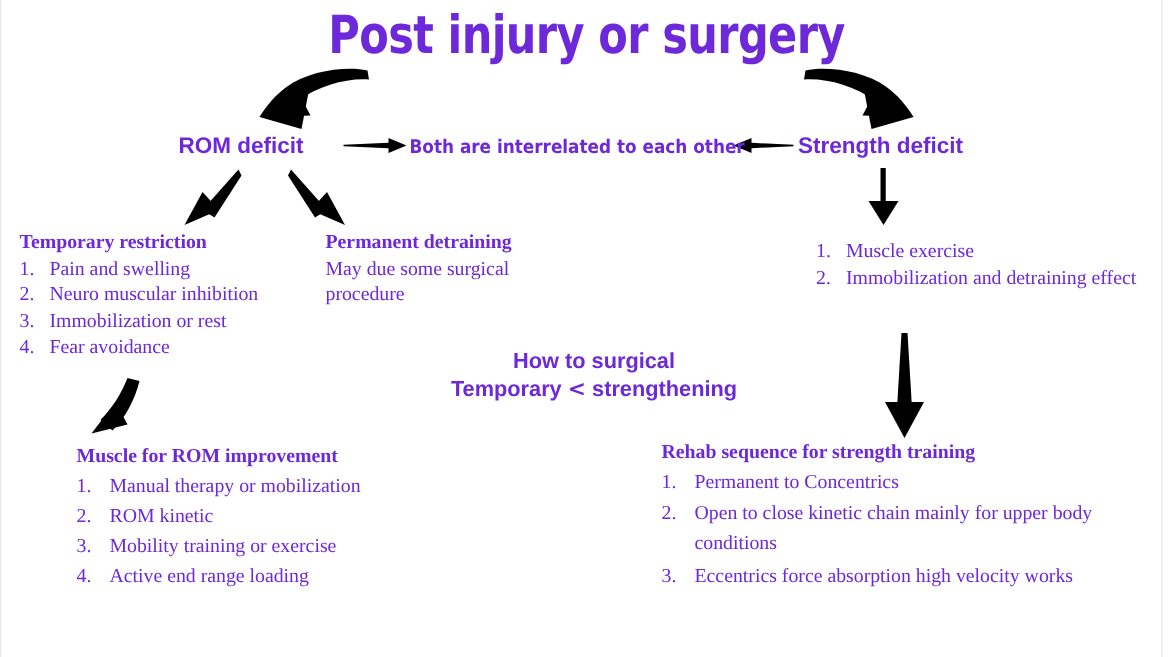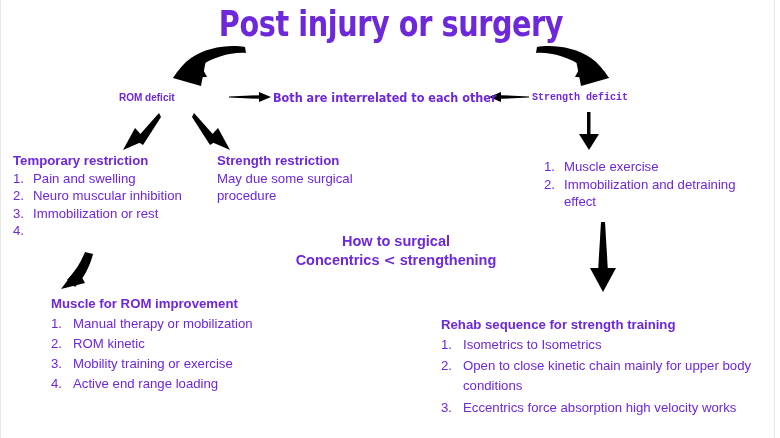--- a/index.html
+++ b/index.html
@@ -36,41 +36,41 @@
     letter-spacing: -0.5px;
     transform: scaleX(0.82);
     transform-origin: 50% 0;
     white-space: nowrap;
   }
 
   
   .node-label {
     font-family: "Liberation Sans", sans-serif;
     font-weight: bold;
-    font-size: 10px;
+    font-size: 15px;
     line-height: 18px;
     white-space: nowrap;
   }
   #rom-deficit { left: 118px; top: 89px; }
-  #strength-deficit { left: 531px; top: 89px; font-family: Liberation Mono, monospace; }
+  #strength-deficit { left: 531px; top: 89px; }
 
   #interrelated {
     left: 272px;
     top: 90px;
     font-family: "DejaVu Sans", sans-serif;
     font-weight: bold;
     font-size: 12.5px;
     line-height: 16px;
     transform: scaleX(0.9);
     transform-origin: 0 0;
     white-space: nowrap;
   }
 
   
-  .block { font-size: 13.2px; line-height: 17.5px; }
+  .block { font-size: 13.2px; line-height: 17.5px; font-family: Liberation Serif, serif; }
   .block .heading {
     font-weight: bold;
     white-space: nowrap;
   }
   .block ol {
     margin: 0;
     padding: 0;
     list-style: none;
   }
   .block ol li {
@@ -81,21 +81,21 @@
     width: 20px;
     flex: 0 0 20px;
   }
   .block ol li .txt { flex: 1 1 auto; }
   .block p { margin: 0; }
 
   #temporary-restriction { left: 12px; top: 152px; width: 200px; }
   #permanent-restriction { left: 216px; top: 152px; width: 170px; }
   #muscle-block { left: 543px; top: 158px; width: 220px; }
   #rom-options { left: 50px; top: 295px; width: 330px; }
-  #rehab-sequence { left: 440px; top: 316px; width: 330px; }
+  #rehab-sequence { left: 440px; top: 292px; width: 330px; }
 
   #rom-options .heading, #rehab-sequence .heading { margin-bottom: 1px; }
   #rom-options ol li, #rehab-sequence ol li { line-height: 20px; }
   #rom-options ol li .num, #rehab-sequence ol li .num {
     width: 22px; flex: 0 0 22px;
   }
   #rehab-sequence ol li { margin-bottom: 1.5px; }
 
   
   #how-to-improve {
@@ -187,46 +187,47 @@
       <li>
         <span class="num">2.</span>
         <span class="txt">Neuro muscular inhibition</span>
       </li>
       <li>
         <span class="num">3.</span>
         <span class="txt">Immobilization or rest</span>
       </li>
       <li>
         <span class="num">4.</span>
+        <span class="txt">Fear avoidance</span>
       </li>
     </ol>
   </div>
 
   <div id="permanent-restriction" class="abs block">
-    <div class="heading">Strength restriction</div>
+    <div class="heading">Permanent detraining</div>
     <p>May due some surgical procedure</p>
   </div>
 
   <div id="muscle-block" class="abs block">
     <ol>
       <li>
         <span class="num">1.</span>
         <span class="txt">Muscle exercise</span>
       </li>
       <li>
         <span class="num">2.</span>
         <span class="txt">Immobilization and detraining effect</span>
       </li>
     </ol>
   </div>
 
   <div id="how-to-improve" class="abs">
     <div>How to surgical</div>
     <div>
-      <span>Concentrics</span>
+      <span>Temporary</span>
       <span class="sym">&lt;</span>
       <span>strengthening</span>
     </div>
   </div>
 
   <div id="rom-options" class="abs block">
     <div class="heading">Muscle for ROM improvement</div>
     <ol>
       <li>
         <span class="num">1.</span>
@@ -245,21 +246,21 @@
         <span class="txt">Active end range loading</span>
       </li>
     </ol>
   </div>
 
   <div id="rehab-sequence" class="abs block">
     <div class="heading">Rehab sequence for strength training</div>
     <ol>
       <li>
         <span class="num">1.</span>
-        <span class="txt">Isometrics to Isometrics</span>
+        <span class="txt">Permanent to Concentrics</span>
       </li>
       <li>
         <span class="num">2.</span>
         <span class="txt">Open to close kinetic chain mainly for upper body conditions</span>
       </li>
       <li>
         <span class="num">3.</span>
         <span class="txt">Eccentrics force absorption high velocity works</span>
       </li>
     </ol>

